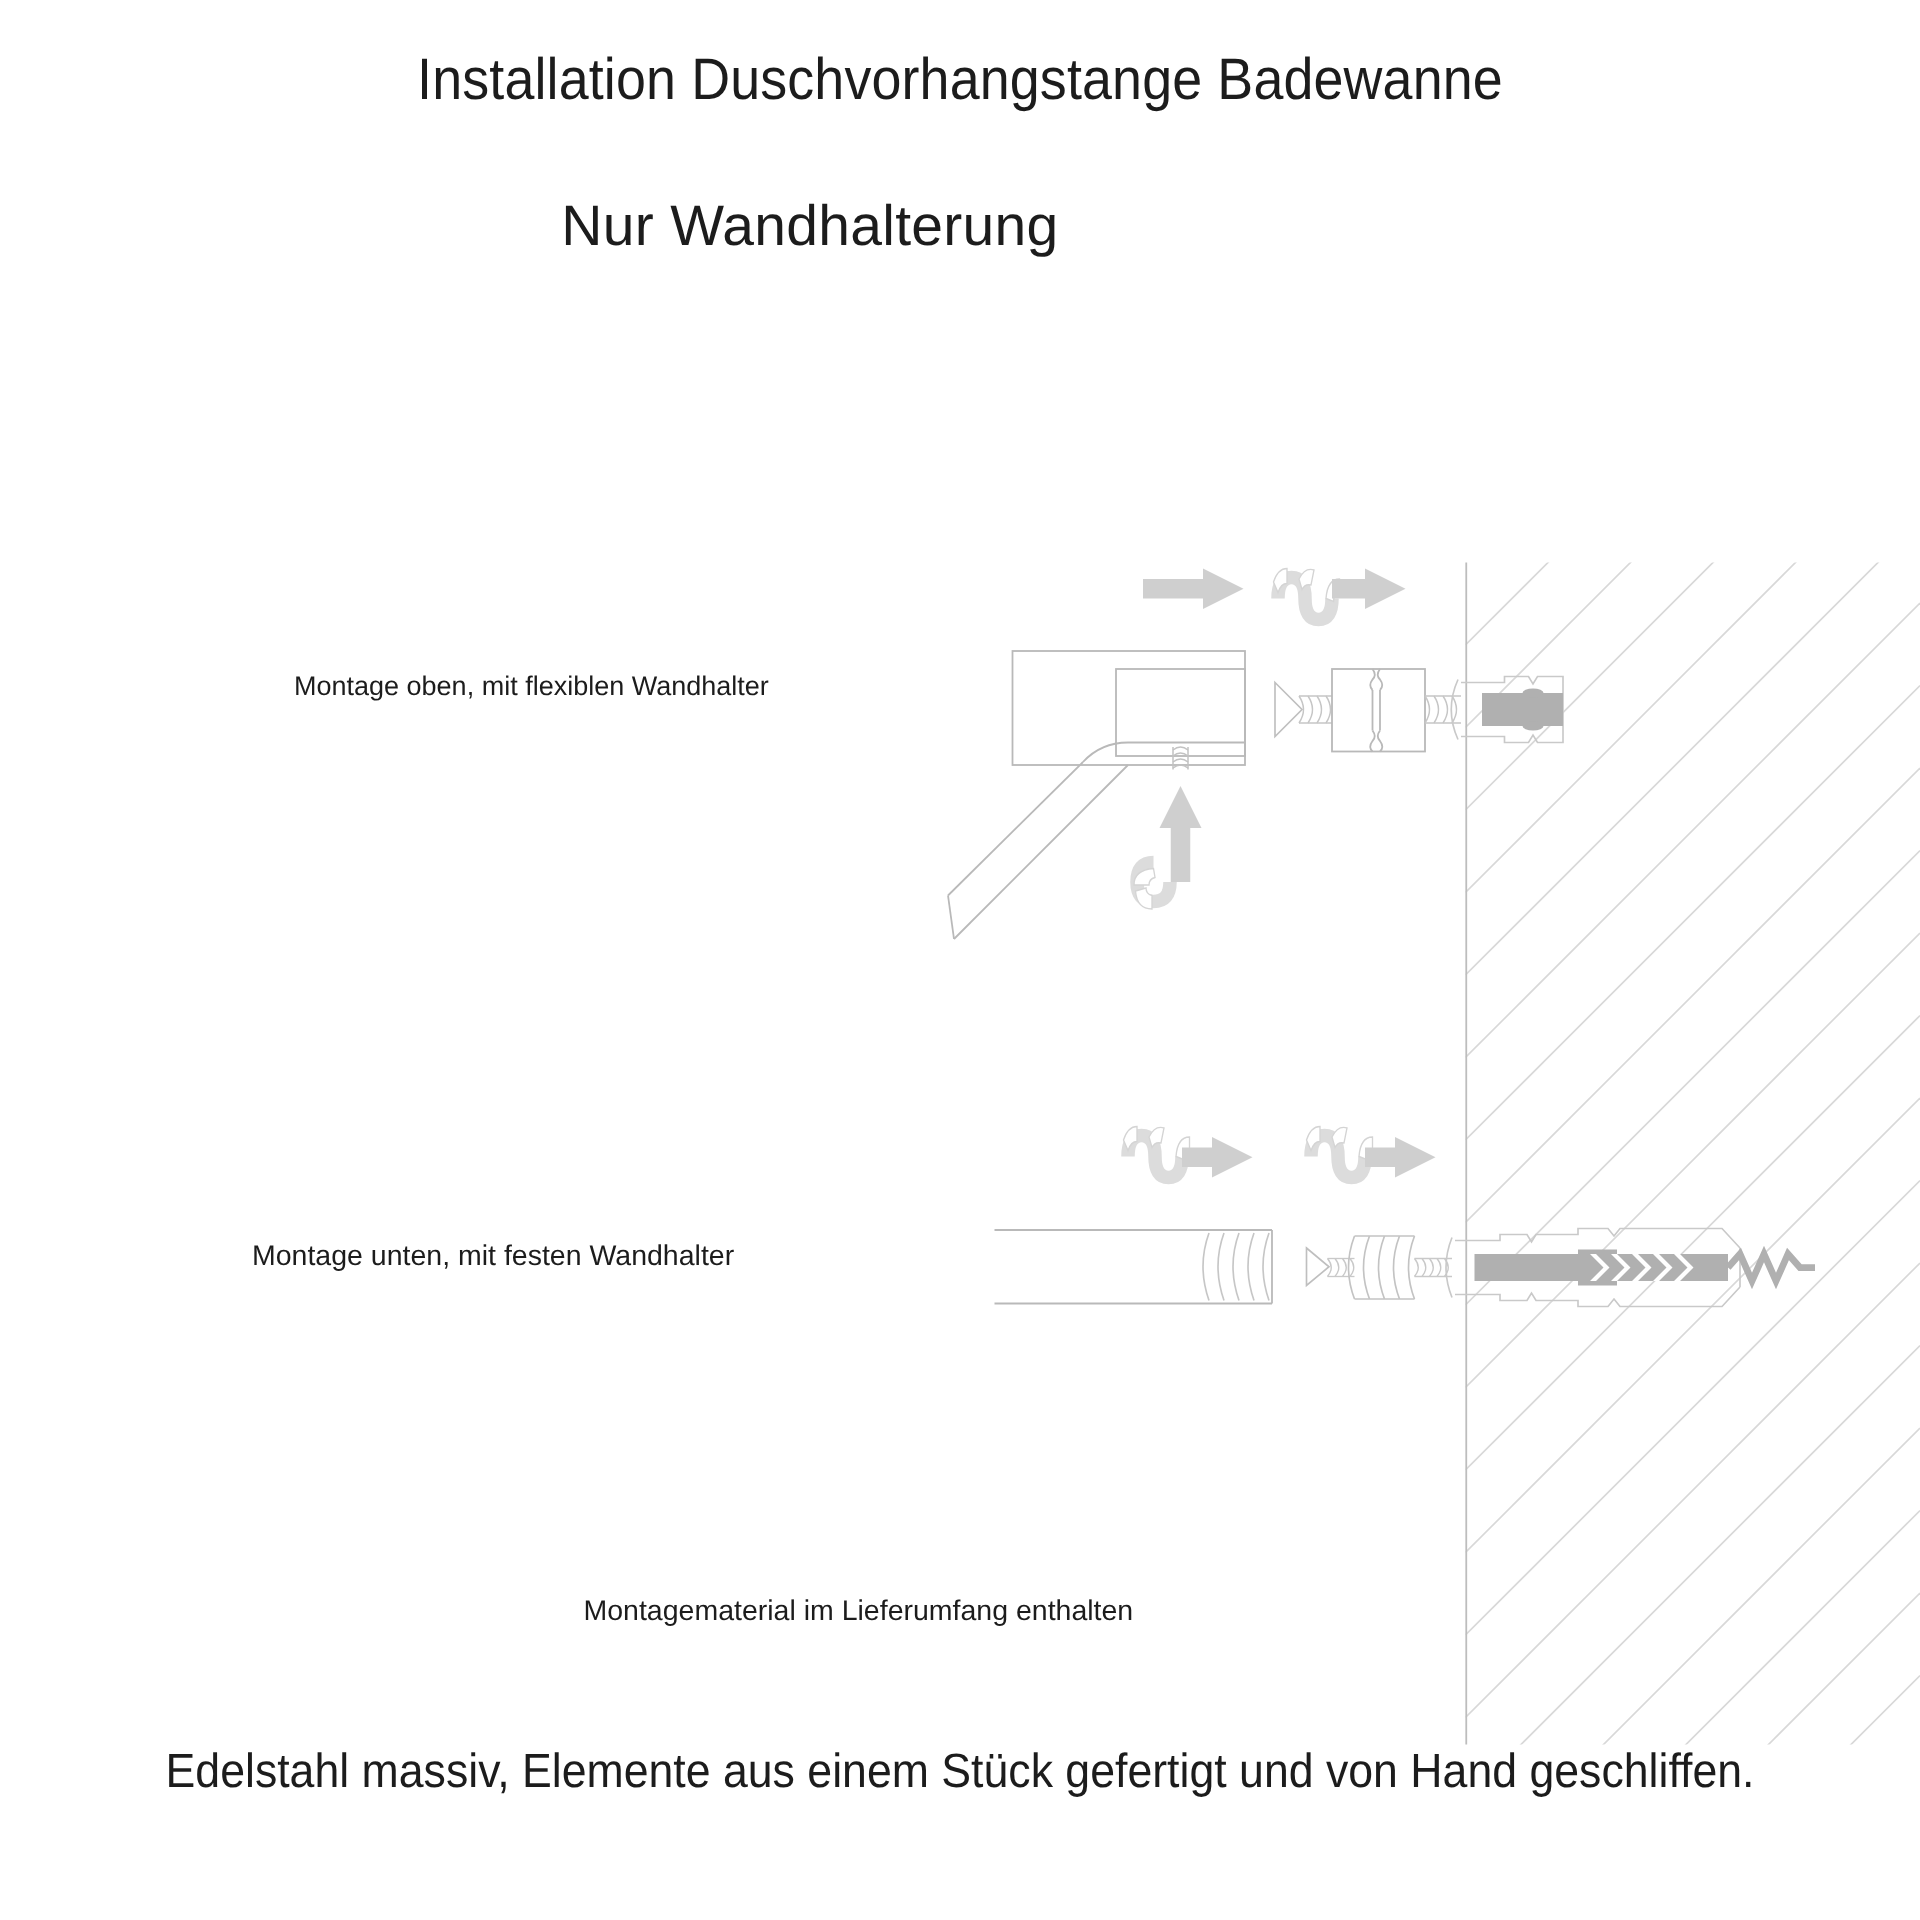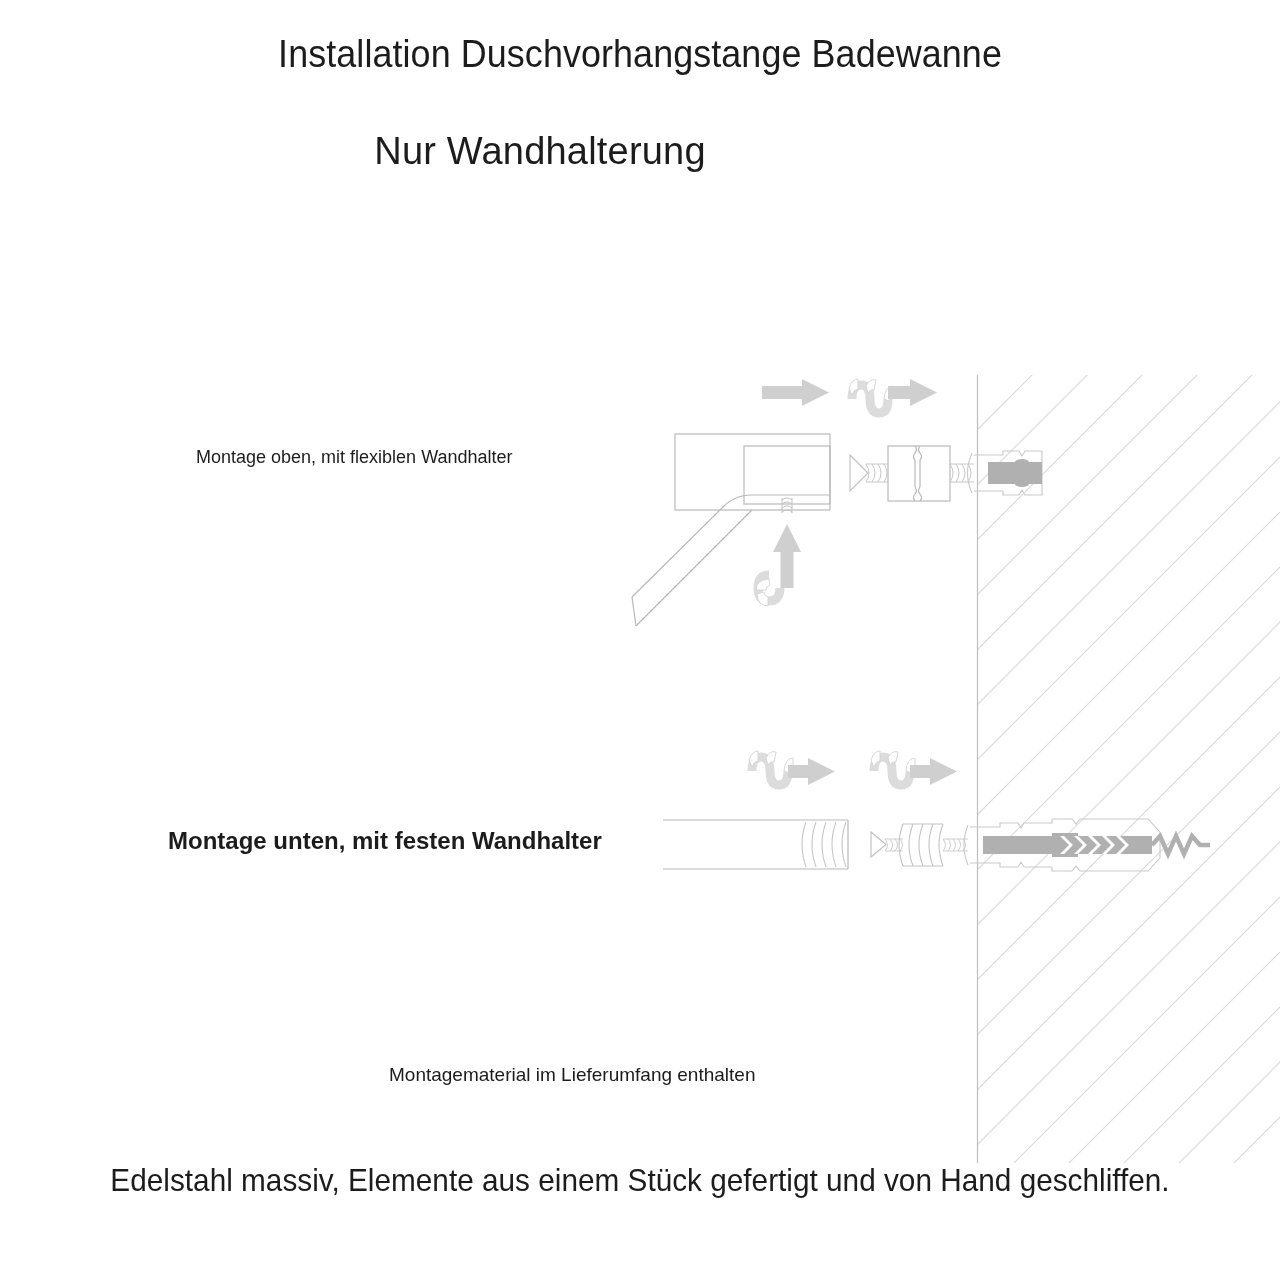--- a/index.html
+++ b/index.html
@@ -60,22 +60,22 @@
     font-family: "Liberation Sans", sans-serif;
     font-size: 18px;
     font-weight: 400;
     margin-left: 28px;
   }
 
   .label-bottom {
     left: 168px;
     top: 828px;
     font-family: "Liberation Sans", sans-serif;
-    font-size: 24px;
-    font-weight: 700;
+    font-size: 19px;
+    font-weight: 400;
   }
 
   .note-material {
     left: 389px;
     top: 1065px;
     font-family: "Liberation Sans", sans-serif;
     font-size: 19px;
     font-weight: 400;
   }
 

